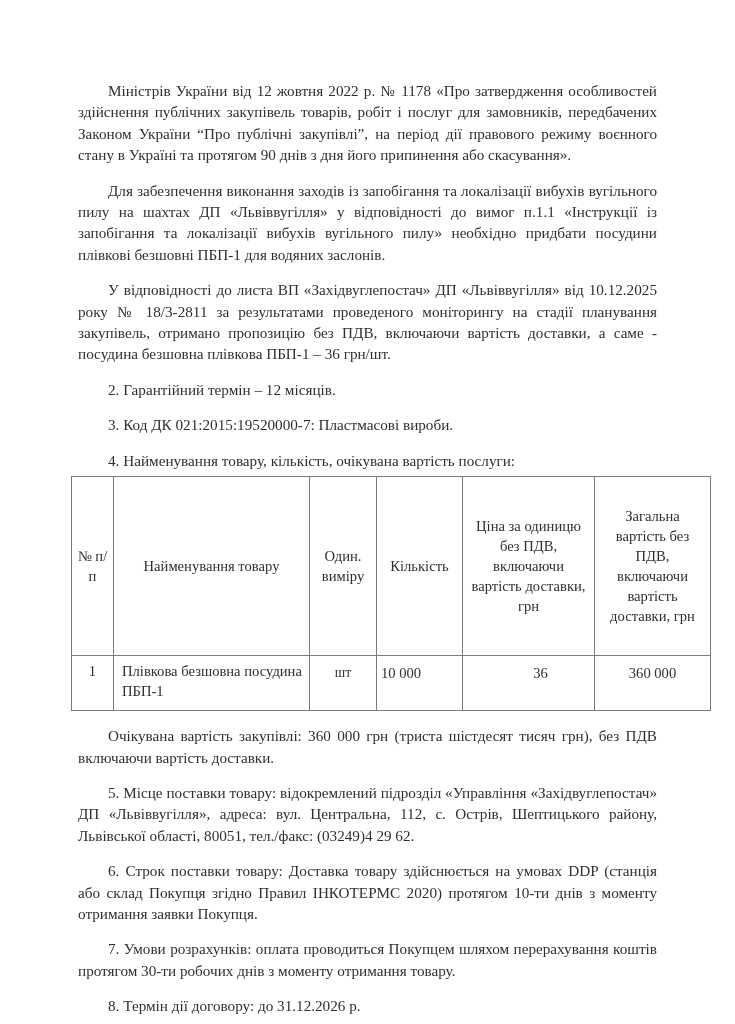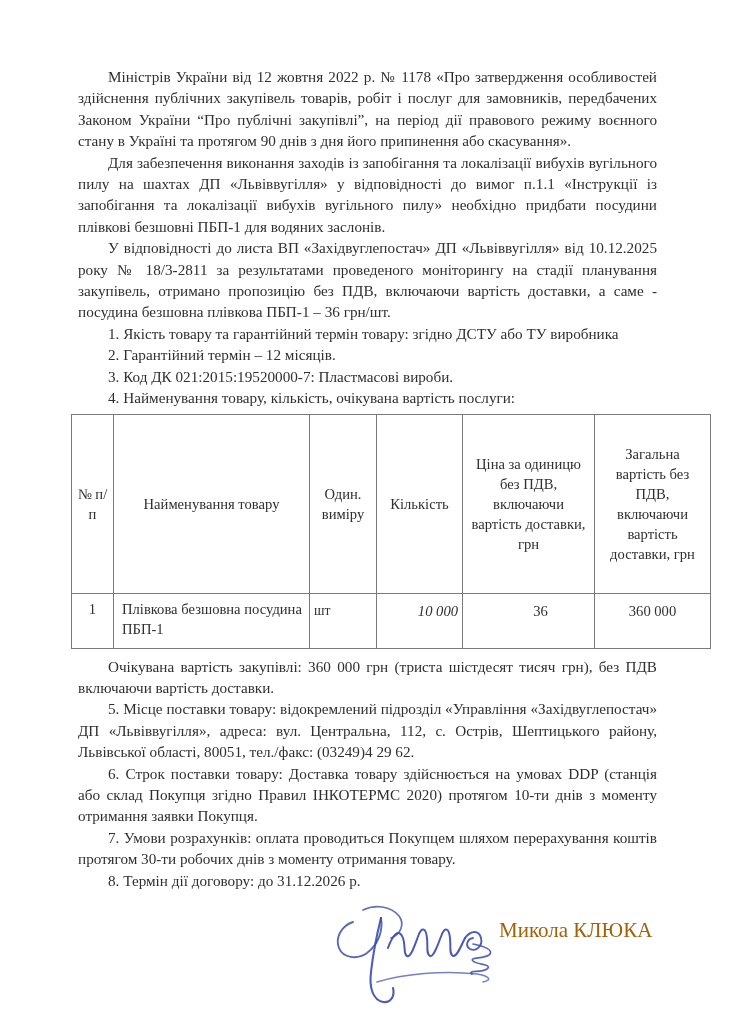--- a/index.html
+++ b/index.html
@@ -26,20 +26,21 @@
   p.para {
     margin: 0;
     font-size: 15.2px;
     line-height: 21.4px;
     text-align: justify;
     text-justify: inter-word;
     color: #2f2f2f;
   }
   p.para.indent {
     text-indent: 30px;
+    margin-top: 14px;
   }
   p.para.left {
     text-align: left;
   }
 
   
   .tbl-wrap {
     margin-top: 5px;
     margin-bottom: 7px;
   }
@@ -63,22 +64,22 @@
   table.goods th.c-name  { width: 187px; text-align: center; }
   table.goods th.c-unit  { width: 58px;  text-align: center; }
   table.goods th.c-qty   { width: 77px;  }
   table.goods th.c-price { width: 123px; text-align: center; }
   table.goods th.c-total { width: 107px; text-align: center; }
 
   table.goods thead th { height: 172px; }
 
   table.goods td.d-num   { text-align: center; }
   table.goods td.d-name  { text-align: left; padding-left: 8px; }
-  table.goods td.d-unit  { font-size: 13.6px; }
-  table.goods td.d-qty   { text-align: right; font-style: italic; }
+  table.goods td.d-unit  { text-align: center; font-size: 13.6px; }
+  table.goods td.d-qty   { text-align: left; }
   table.goods td.d-price { text-align: center; padding-left: 28px; }
   table.goods td.d-total { text-align: center; font-family: Liberation Serif, serif; }
   table.goods tbody td { height: 44px; vertical-align: top; padding-top: 5px; }
   table.goods tbody td.d-unit,
   table.goods tbody td.d-qty,
   table.goods tbody td.d-price,
   table.goods tbody td.d-total { vertical-align: top; padding-top: 7px; }
 
   
   .sig-block {
@@ -119,21 +120,20 @@
 <div class="page">
   <div class="content">
 
     <p class="para indent">Міністрів України від 12 жовтня 2022 р. № 1178 «Про затвердження особливостей здійснення публічних закупівель товарів, робіт і послуг для замовників, передбачених Законом України “Про публічні закупівлі”, на період дії правового режиму воєнного стану в Україні та протягом 90 днів з дня його припинення або скасування».</p>
 
     <p class="para indent">Для забезпечення виконання заходів із запобігання та локалізації вибухів вугільного пилу на шахтах ДП «Львіввугілля» у відповідності до вимог п.1.1 «Інструкції із запобігання та локалізації вибухів вугільного пилу» необхідно придбати посудини плівкові безшовні ПБП-1 для водяних заслонів.</p>
 
     <p class="para indent">У відповідності до листа ВП «Західвуглепостач» ДП «Львіввугілля» від 10.12.2025 року № 18/3-2811 за результатами проведеного моніторингу на стадії планування закупівель, отримано пропозицію без ПДВ,  включаючи вартість доставки, а саме -  посудина безшовна плівкова ПБП-1 – 36 грн/шт.</p>
 
 
-    <p class="para indent">1. Якість товару та гарантійний термін товару: згідно ДСТУ або ТУ виробника</p>
 
     <p class="para indent left">2. Гарантійний термін –  12 місяців.</p>
 
     <p class="para indent left">3. Код ДК 021:2015:19520000-7: Пластмасові вироби.</p>
 
     <p class="para indent left">4. Найменування товару, кількість, очікувана вартість послуги:</p>
 
     <div class="tbl-wrap">
       <table class="goods">
         <thead>

